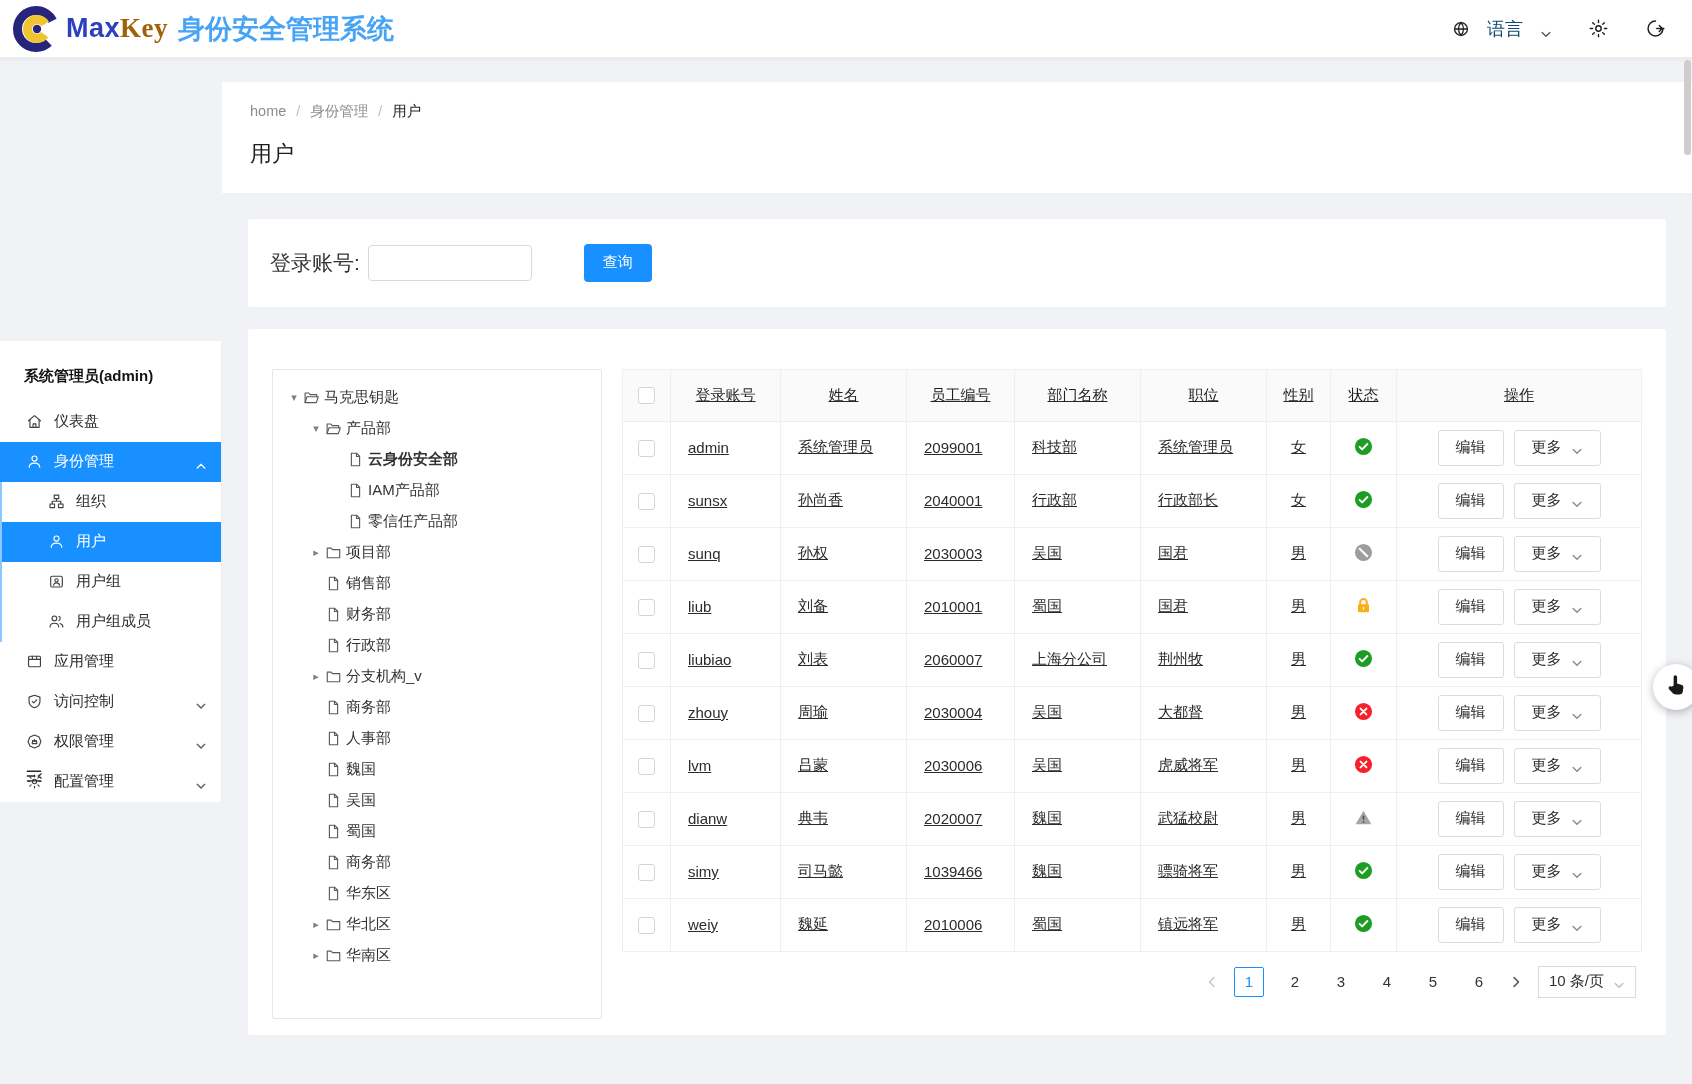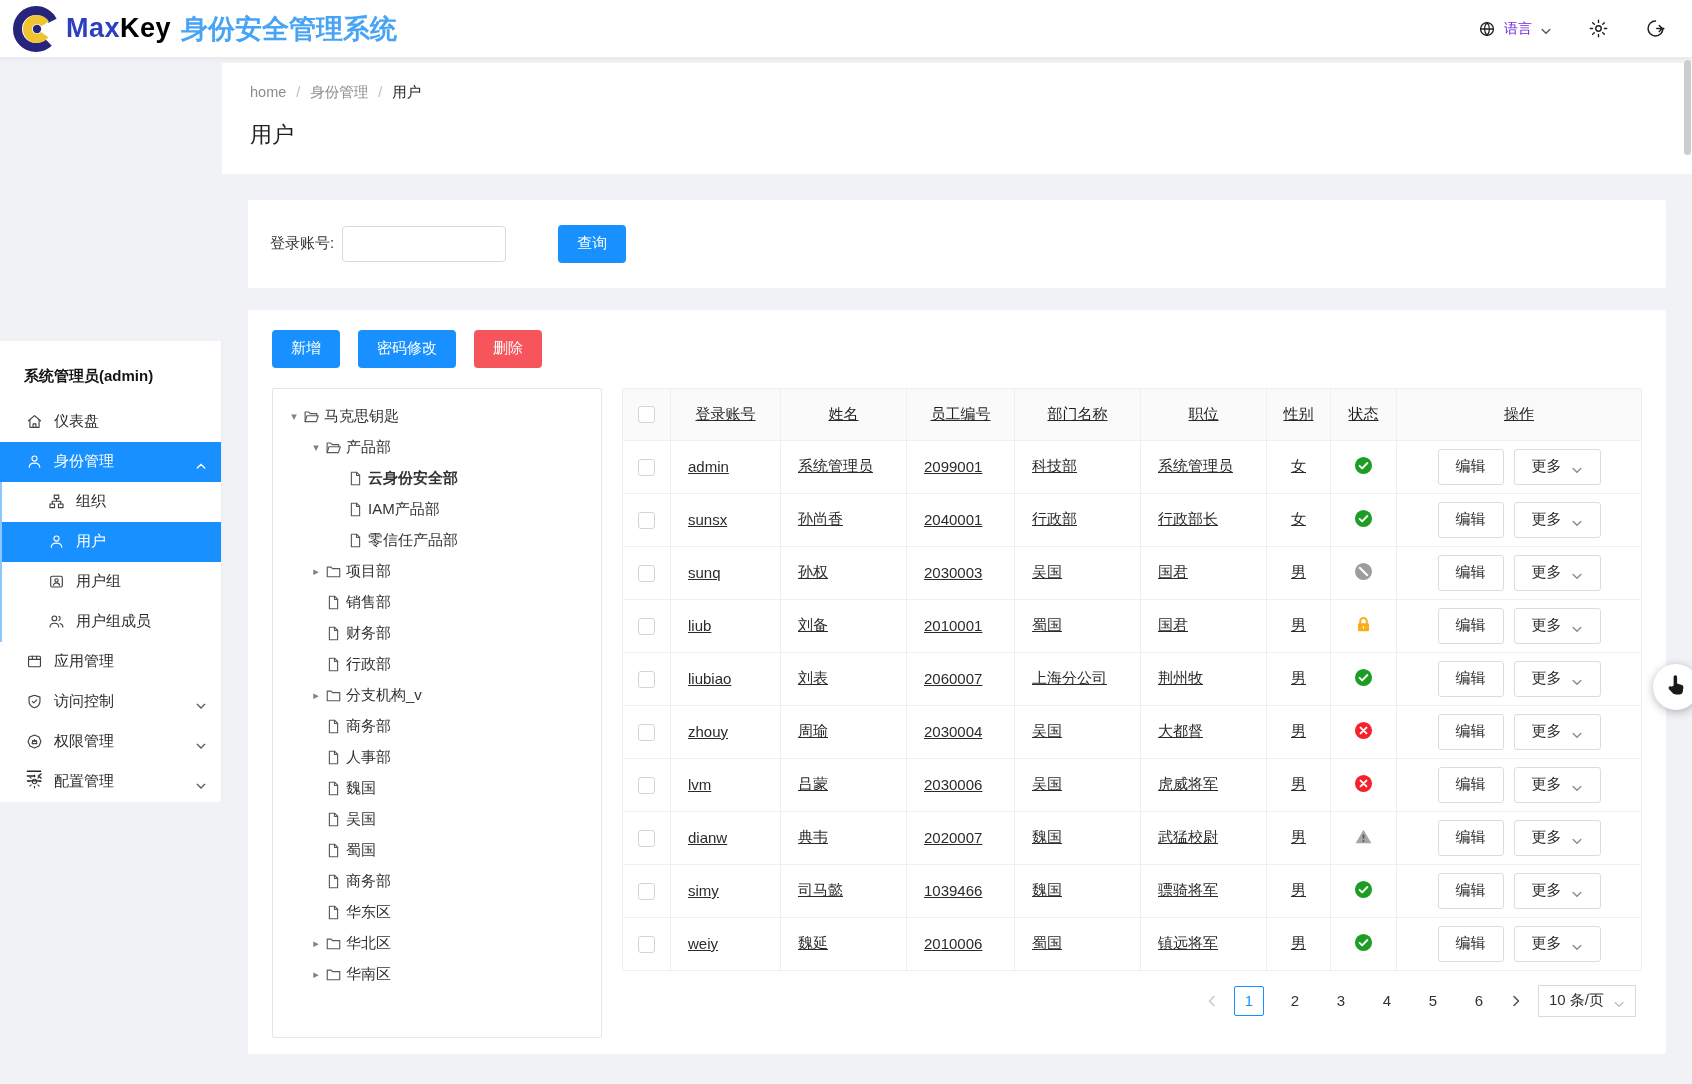--- a/index.html
+++ b/index.html
@@ -7,24 +7,24 @@
   body { font-family:"Liberation Sans", sans-serif; background:#f0f2f5; color:#262626; position:relative; }
 
   
   .topbar { height:58px; background:#fff; display:flex; align-items:center; justify-content:space-between;
             padding:0 26px 0 12px; border-bottom:1px solid #ececec; box-shadow:0 1px 4px rgba(0,0,0,.05);
             position:relative; z-index:6; }
   .brand { display:flex; align-items:center; }
   .brand-mark { width:48px; height:48px; margin-right:6px; }
   .brand-text { font-size:27px; font-weight:700; letter-spacing:.5px; }
   .brand-max { color:#2b3fbf; }
-  .brand-key { color:#000000; }
+  .brand-key { color:#a16207;font-family:Liberation Serif, serif; }
   .brand-sys { color:#47a4f5; font-size:27px; font-weight:700; margin-left:10px; }
   .top-actions { display:flex; align-items:center; gap:36px; }
-  .lang { display:flex; align-items:center; gap:8px; font-size:14px; color:#6d28d9; cursor:pointer; }
+  .lang { display:flex; align-items:center; gap:17px; font-size:18px; color:#0c4a6e; cursor:pointer; }
   .ic16 { width:18px; height:18px; display:inline-block; color:#1f1f1f; }
   .ic20 { width:21px; height:21px; display:inline-block; color:#1f1f1f; }
   .chev-s { width:12px; height:10px; color:#595959; }
 
   
   .layout { display:flex; height:1026px;align-items:center; }
   .sidebar { width:222px; background:#fff; border-right:1px solid #ececec; flex-shrink:0; position:relative; }
   .sidebar-user { font-weight:700; font-size:15px; color:#141414; padding:26px 0 16px 24px; }
   .menu-item { height:40px; display:flex; align-items:center; gap:11px; padding:0 14px 0 26px;
                font-size:15px; color:#2b2b2b; cursor:pointer; }
@@ -43,21 +43,21 @@
   
   .main { flex:1; display:flex; flex-direction:column; min-width:0; }
   .page-head { background:#fff; padding:20px 28px 24px; }
   .breadcrumb { display:flex; align-items:center; gap:10px; font-size:14.5px; color:#8c8c8c; }
   .breadcrumb .sep { color:#bfbfbf; }
   .breadcrumb .current { color:#262626; font-weight:500; }
   .page-title { margin-top:18px; font-size:22px; font-weight:500; color:#1f1f1f; }
 
   .search-card { background:#fff; margin:26px 26px 0; border-radius:2px; height:88px;
                  display:flex; align-items:center; padding-left:22px; }
-  .search-label { font-size:15px; color:#333; margin-right:8px; }
+  .search-label { font-size:21px; color:#333; margin-right:8px; }
   .search-input { width:164px; height:36px; border:1px solid #d9d9d9; border-radius:4px; padding:0 10px;
                   font-size:14px; outline:none; font-family:inherit; }
   .btn { height:38px; border:none; border-radius:4px; color:#fff; font-size:15px; padding:0 19px;
          cursor:pointer; font-family:inherit; }
   .btn-blue { background:#1890ff; }
   .btn-red { background:#f7555c; }
   .search-card .btn-blue { margin-left:52px; }
 
   .main-card { background:#fff; margin:22px 26px 26px; border-radius:2px; flex:1;
                padding:20px 24px 16px; min-height:0; }
@@ -277,25 +277,20 @@
       <div class="page-title">用户</div>
     </div>
 
     <div class="search-card">
       <span class="search-label">登录账号:</span>
       <input class="search-input" type="text" value="" style="">
       <button class="btn btn-blue">查询</button>
     </div>
 
     <div class="main-card">
-      <div class="toolbar">
-        <button class="btn btn-blue">新增</button>
-        <button class="btn btn-blue">密码修改</button>
-        <button class="btn btn-red">删除</button>
-      </div>
 
       <div class="content-row">
         <div class="tree-panel">
   <div class="tree-row" style="padding-left: 4px;">
     <span class="caret">▾</span>
     <span class="t-icon"><svg viewBox="0 0 24 24" width="100%" height="100%" fill="none" stroke="currentColor" stroke-width="1.6" stroke-linecap="round" stroke-linejoin="round">
                   <path d="M3 19.2l2.6-8.3h16L18.9 19.2z"></path>
                   <path d="M3 19.2V5.7h5.2l2 2.2h9.2v3"></path>
                 </svg></span>
     <span class="t-label">马克思钥匙</span>

